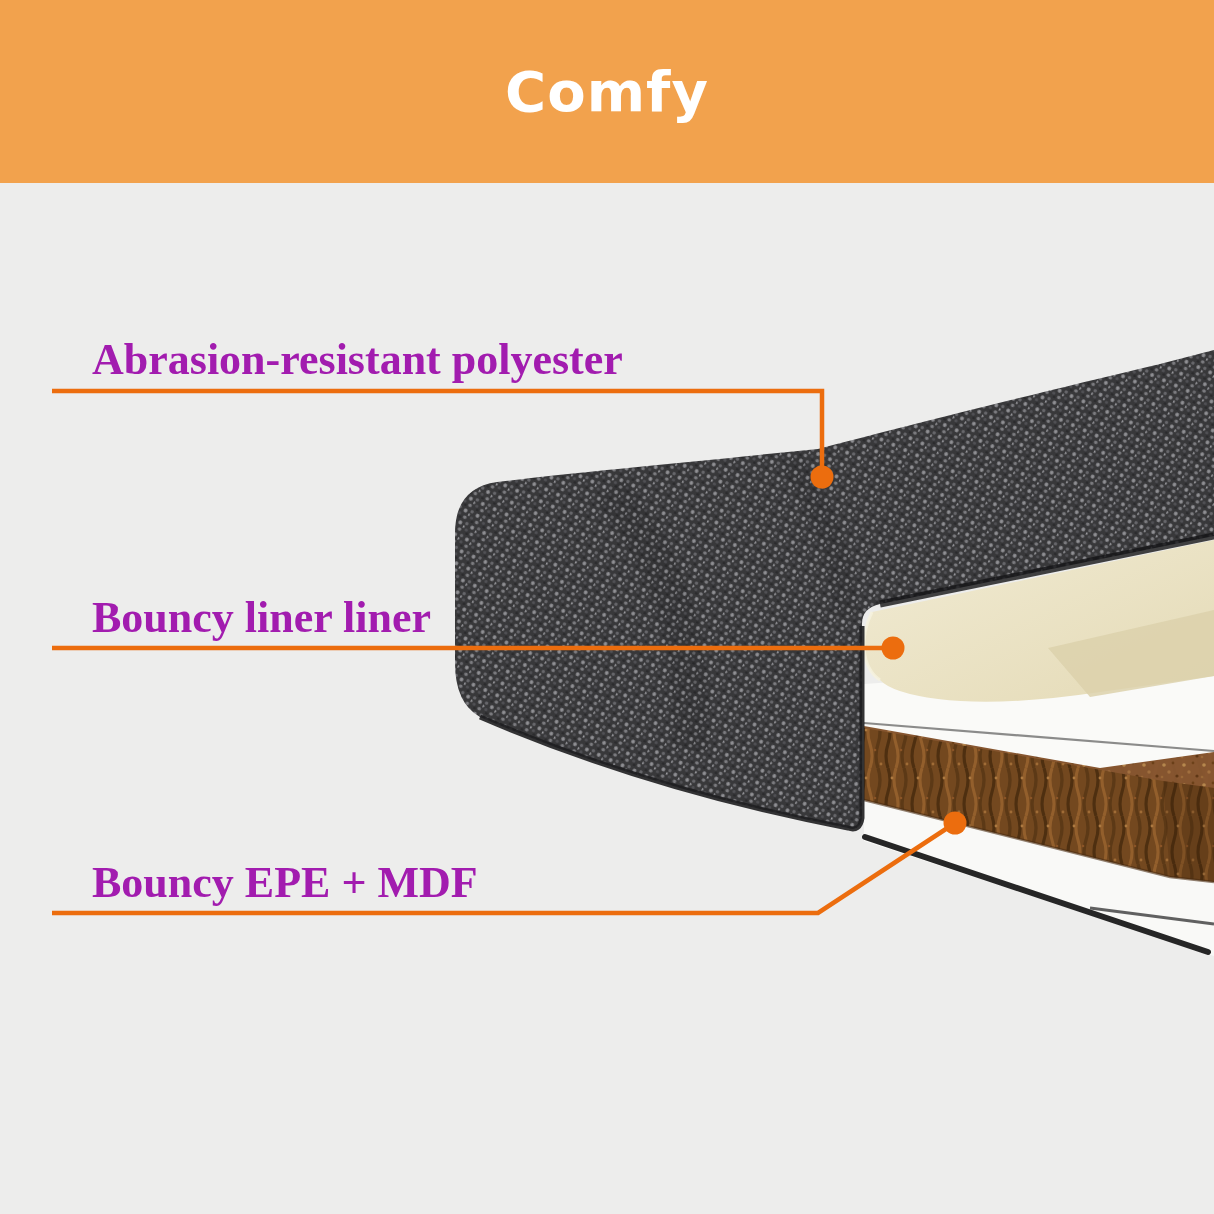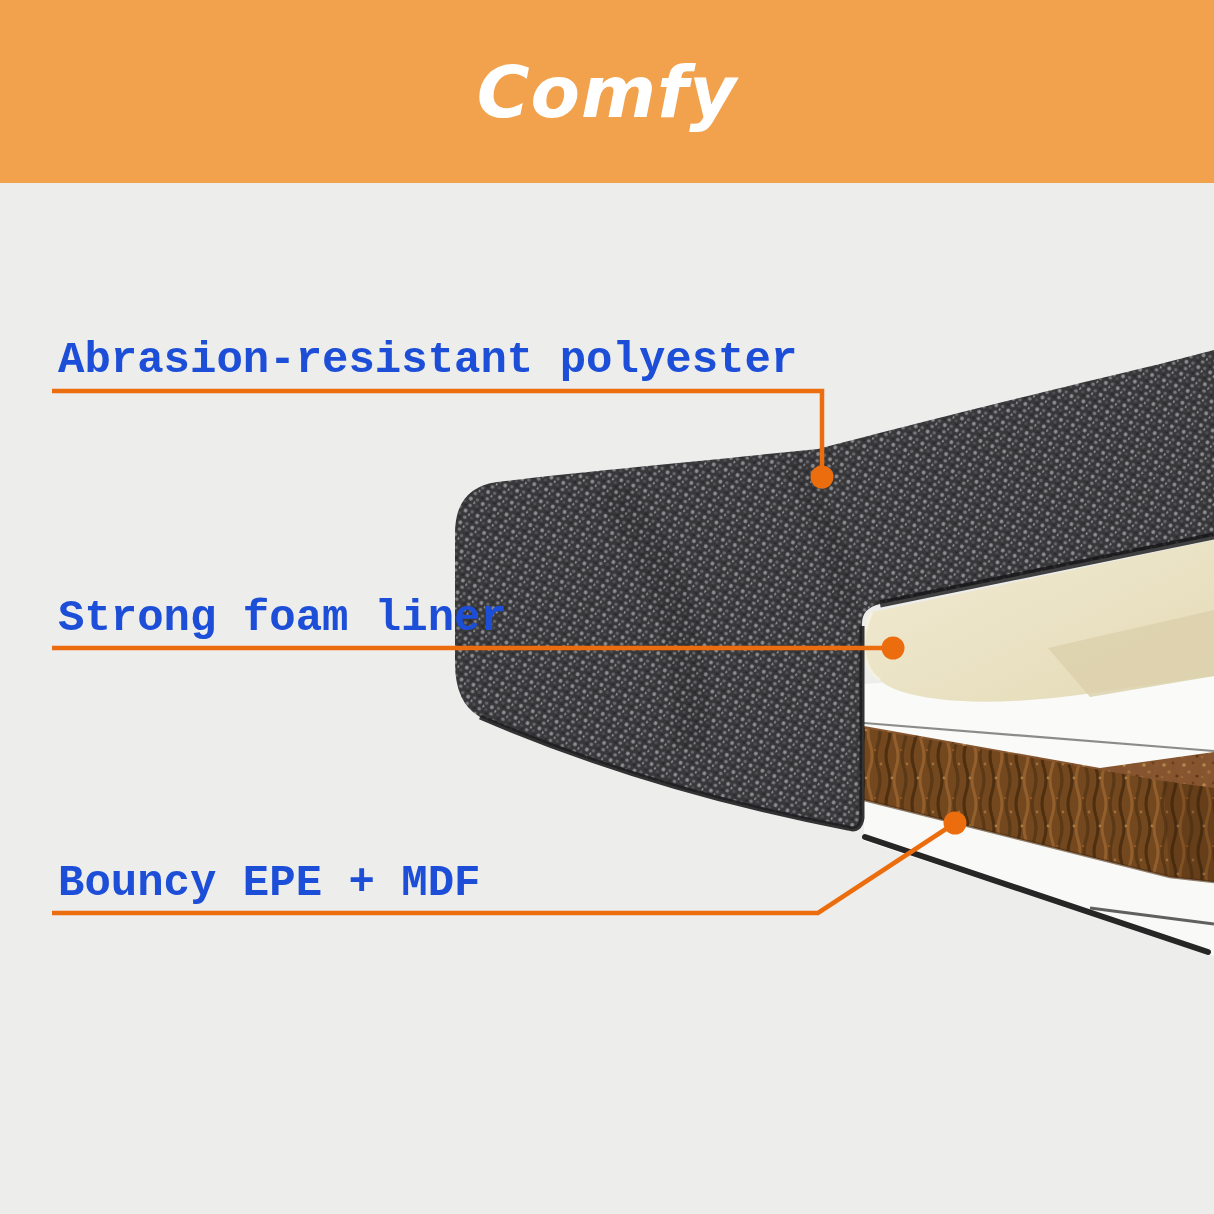--- a/index.html
+++ b/index.html
@@ -7,43 +7,43 @@
     width:1214px;height:1214px;position:relative;overflow:hidden;
     background:#EDEDEC;
     font-family:"Liberation Sans", sans-serif;
   }
   .header{
     position:absolute;left:0;top:0;width:1214px;height:183px;
     background:#F2A24D;z-index:3;
     display:flex;align-items:center;justify-content:center;
   }
   .header .title{
-    color:#FFFFFF;font-size:72px;font-weight:700;letter-spacing:1px;
+    color:#FFFFFF;font-size:56px;font-weight:700;letter-spacing:1px;
     font-family:"DejaVu Sans","Liberation Sans",sans-serif;
-    font-style:italic;
   }
   .scene{position:absolute;left:0;top:0;width:1214px;height:1214px;z-index:1;}
   .label{
-    position:absolute;z-index:2;color:#1d4ed8;font-weight:700;font-size:44px;
+    position:absolute;z-index:2;color:#a21caf;font-weight:700;font-size:44px;
     line-height:1.0;white-space:nowrap;
-    font-family:Liberation Mono, monospace;
+    font-family:Liberation Serif, serif;
+    margin-left:34px;
   }
   .label-1{left:58px;top:338px;}
   .label-2{left:58px;top:596px;}
   .label-3{left:58px;top:861px;}
 </style>
 </head>
 <body>
 
 <div class="header">
   <div class="title">Comfy</div>
 </div>
 
 <div class="label label-1">Abrasion-resistant polyester</div>
-<div class="label label-2">Strong foam liner</div>
+<div class="label label-2">Bouncy liner liner</div>
 <div class="label label-3">Bouncy EPE + MDF</div>
 
 <svg class="scene" viewBox="0 0 1214 1214" xmlns="http://www.w3.org/2000/svg">
   <defs>
     <pattern id="fabricWeave" patternUnits="userSpaceOnUse" width="13" height="13" patternTransform="rotate(24)">
       <rect width="13" height="13" fill="#38383A"></rect>
       <circle cx="2.5" cy="2.5" r="1.7" fill="#67676B"></circle>
       <circle cx="9" cy="4" r="1.9" fill="#909094"></circle>
       <circle cx="4.5" cy="8.5" r="1.6" fill="#515155"></circle>
       <circle cx="11" cy="10.5" r="1.8" fill="#7C7C80"></circle>

